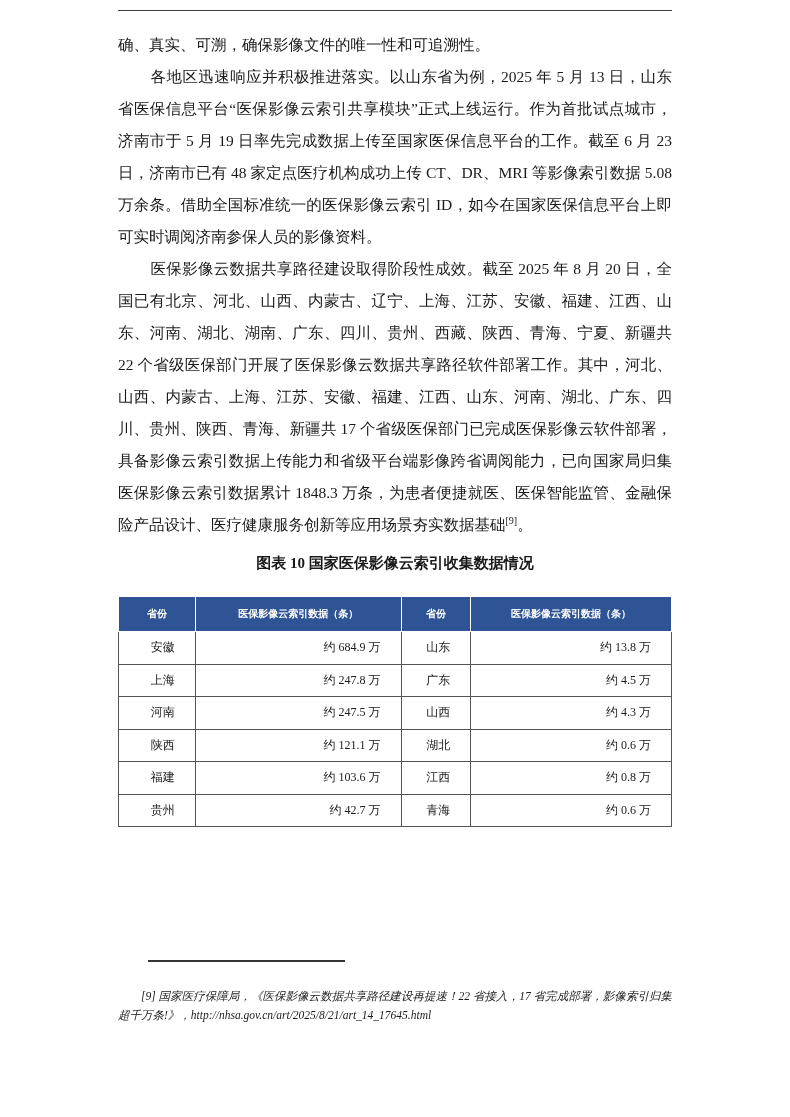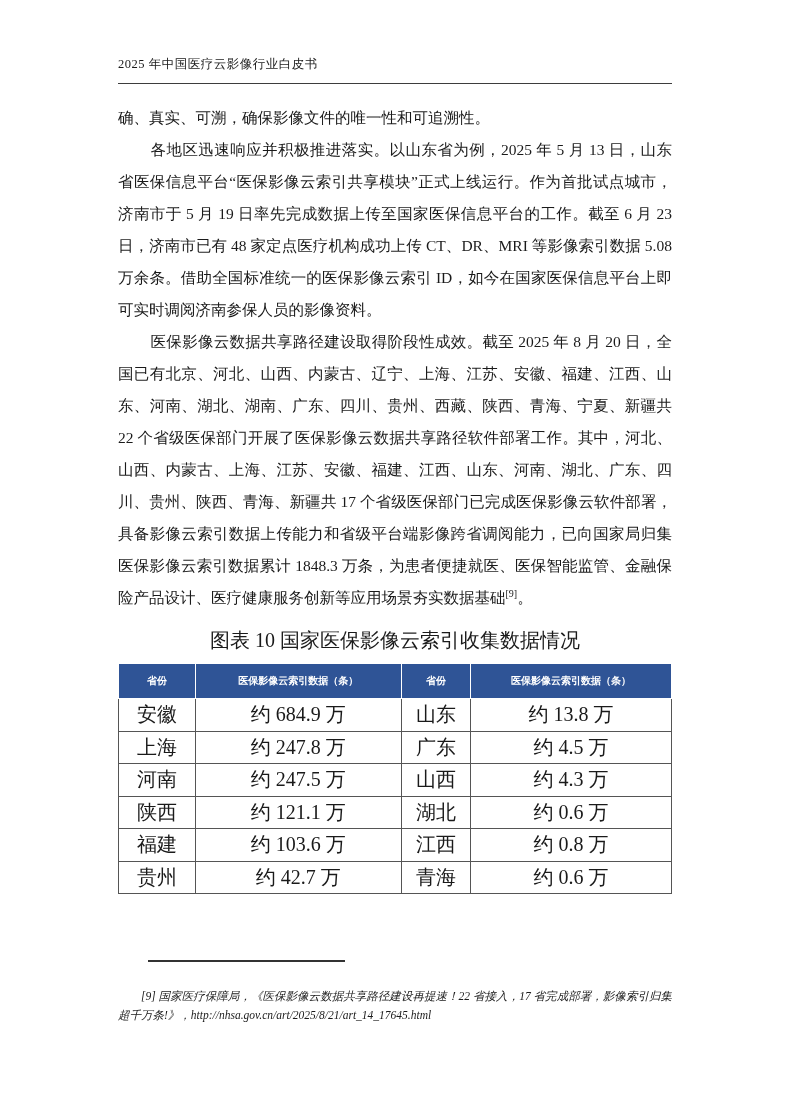--- a/index.html
+++ b/index.html
@@ -31,48 +31,48 @@
     font-size: 15.5px;
     line-height: 32px;
     text-align: justify;
   }
   .body-text p { margin: 0; }
   .indent { text-indent: 2.1em; }
   sup.fnref { font-size: 10px; line-height: 0; vertical-align: super; }
 
   .caption {
     margin-top: 13px;
-    margin-bottom: 9px;
+    margin-bottom: 23px;
     text-align: center;
-    font-weight: normal;
-    font-size: 20px;
+    font-weight: bold;
+    font-size: 15px;
   }
 
   table.data-table {
     width: 100%;
     border-collapse: collapse;
     table-layout: fixed;
     border: 1px solid var(--table-border, #555555);
   }
   table.data-table th {
     background: var(--table-header-bg, #2F5496);
     color: var(--table-header-text, #ffffff);
     font-weight: bold;
     font-size: 10px;
     height: 30px;
     padding: 2px 4px;
     border: 1px solid #ffffff;
     text-align: center;
   }
   table.data-table td {
-    font-size: 20px;
+    font-size: 12px;
     height: 31.5px;
-    padding: 0 0;
+    padding: 0 20px;
     border: 1px solid var(--table-border, #555555);
-    text-align: center;
+    text-align: right;
     vertical-align: middle;
   }
 
   .footnote-area {
     position: absolute;
     left: 118px;
     width: 554px;
     top: 960px;
   }
   .footnote-rule {
@@ -98,21 +98,20 @@
     text-align: right;
     font-size: 12.5px;
   }
 </style>
 </head>
 <body>
 
 <div class="page">
   <div class="content">
 
-    <div class="running-head">2025 年中国医疗云影像行业白皮书</div>
     <div class="head-rule"></div>
 
     <div class="body-text">
       <p>确、真实、可溯，确保影像文件的唯一性和可追溯性。</p>
       <p class="indent">各地区迅速响应并积极推进落实。以山东省为例，2025 年 5 月 13 日，山东省医保信息平台“医保影像云索引共享模块”正式上线运行。作为首批试点城市，济南市于 5 月 19 日率先完成数据上传至国家医保信息平台的工作。截至 6 月 23 日，济南市已有 48 家定点医疗机构成功上传 CT、DR、MRI 等影像索引数据 5.08 万余条。借助全国标准统一的医保影像云索引 ID，如今在国家医保信息平台上即可实时调阅济南参保人员的影像资料。</p>
       <p class="indent"><span>医保影像云数据共享路径建设取得阶段性成效。截至 2025 年 8 月 20 日，全国已有北京、河北、山西、内蒙古、辽宁、上海、江苏、安徽、福建、江西、山东、河南、湖北、湖南、广东、四川、贵州、西藏、陕西、青海、宁夏、新疆共 22 个省级医保部门开展了医保影像云数据共享路径软件部署工作。其中，河北、山西、内蒙古、上海、江苏、安徽、福建、江西、山东、河南、湖北、广东、四川、贵州、陕西、青海、新疆共 17 个省级医保部门已完成医保影像云软件部署，具备影像云索引数据上传能力和省级平台端影像跨省调阅能力，已向国家局归集医保影像云索引数据累计 1848.3 万条，为患者便捷就医、医保智能监管、金融保险产品设计、医疗健康服务创新等应用场景夯实数据基础</span><sup class="fnref">[9]</sup><span>。</span></p>
     </div>
 
     <div class="caption">图表 10 国家医保影像云索引收集数据情况</div>
 

